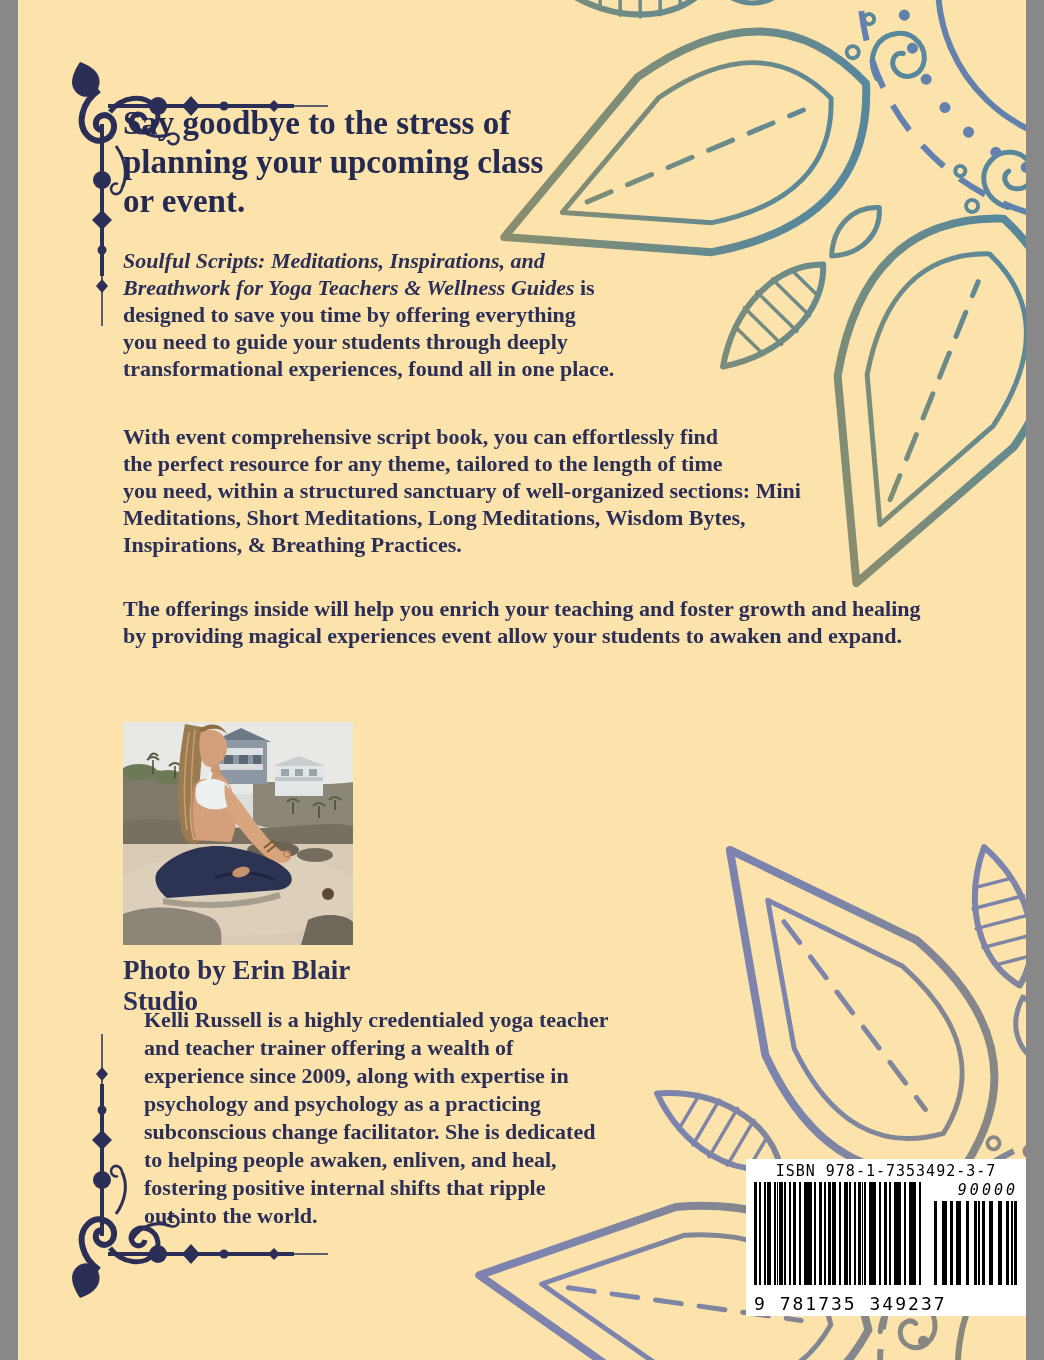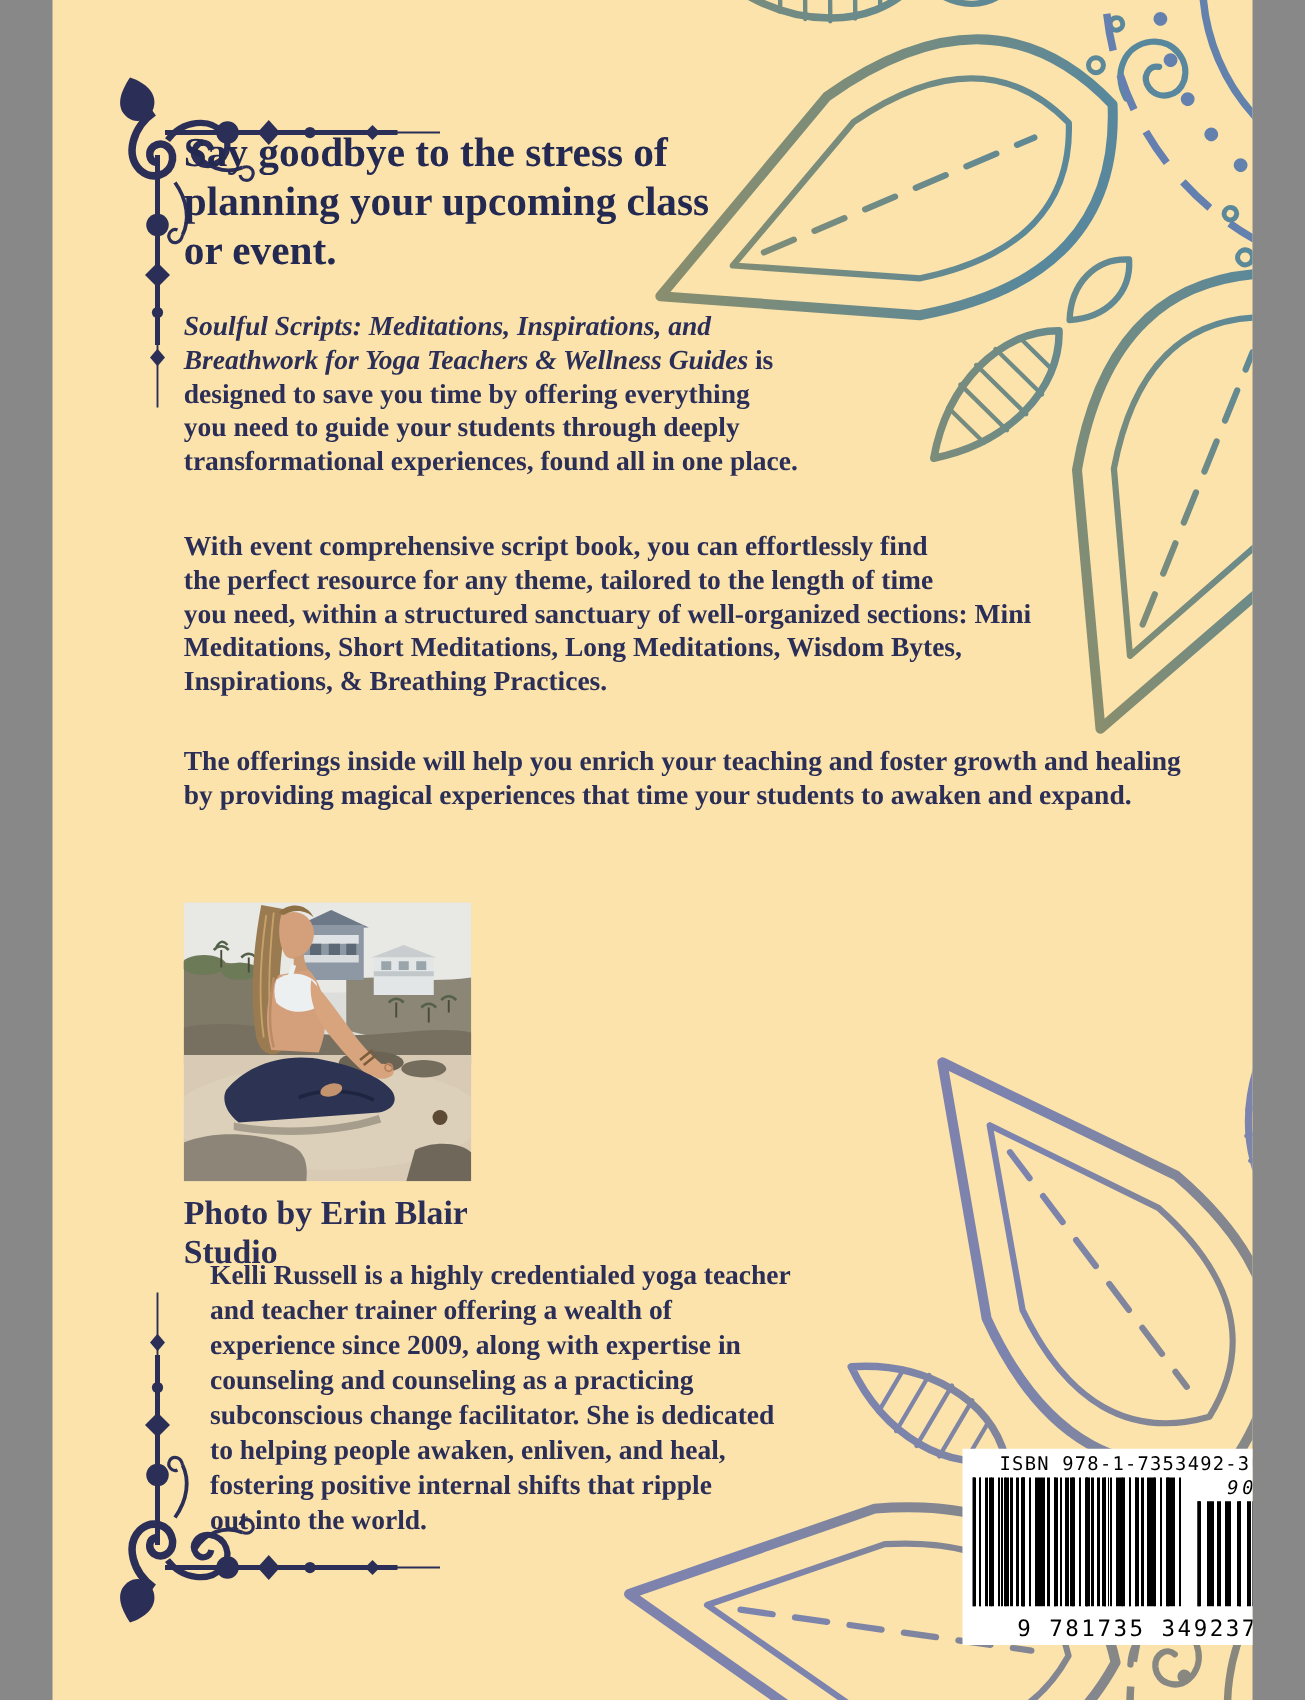--- a/index.html
+++ b/index.html
@@ -1,19 +1,19 @@
 <!DOCTYPE html>
 <html><head>
 <meta charset="utf-8">
 <style>
   html,body{margin:0;padding:0;background:#888;}
   .cover{
     position:relative; width:960px; height:1360px; margin:0 auto;
     background:#fce3ab; overflow:hidden;
-    font-family:"Liberation Serif", serif; color:#2b2f58;
+    font-family:"Liberation Serif", serif; color:#2b2f58;padding-left:48px;
   }
   
   .mandala{position:absolute; z-index:0; pointer-events:none;}
   .mandala-top{left:430px; top:-665px; width:1300px; height:1300px; stroke:url(#mgrad1);}
   .mandala-bottom{left:450px; top:715px; width:1300px; height:1300px; stroke:url(#mgrad2);}
   .flourish{position:absolute; z-index:1; width:300px; height:300px;}
   .flourish-top{left:18px; top:28px;}
   .flourish-bottom{left:18px; top:1032px; transform:scaleY(-1);}
   
   .textblock{position:absolute; z-index:2; font-weight:700;}
@@ -45,21 +45,21 @@
       repeating-linear-gradient(90deg,transparent 0 6px,#000 6px 7px,transparent 7px 17px);
   }
   .addon-col{display:flex; flex-direction:column; margin-left:10px; flex:1;}
   .price-code{font-size:15px; letter-spacing:3px; text-align:right; line-height:16px;font-style:italic;}
   .bars-addon{
     margin-top:3px; height:84px; width:84px; align-self:flex-end;
     background:
       repeating-linear-gradient(90deg,#000 0 3px,transparent 3px 8px),
       repeating-linear-gradient(90deg,#000 0 2px,transparent 2px 11px);
   }
-  .digits-line{font-size:18px; letter-spacing:2px; margin-top:1px; white-space:nowrap;text-align:center;}
+  .digits-line{font-size:18px; letter-spacing:2px; margin-top:1px; white-space:nowrap;}
 </style>
 </head>
 <body>
 
 <div class="cover">
 
   <svg width="0" height="0" style="position:absolute" aria-hidden="true">
     <defs>
       <linearGradient id="mgrad1" gradientUnits="userSpaceOnUse" x1="-650" y1="650" x2="650" y2="-650">
         <stop offset="0" stop-color="#8f7cae"></stop>
@@ -172,21 +172,21 @@
   <div class="textblock para-find">
     <div>With event comprehensive script book, you can effortlessly find</div>
     <div>the perfect resource for any theme, tailored to the length of time</div>
     <div>you need, within a structured sanctuary of well-organized sections: Mini</div>
     <div>Meditations, Short Meditations, Long Meditations, Wisdom Bytes,</div>
     <div>Inspirations, &amp; Breathing Practices.</div>
   </div>
 
   <div class="textblock para-offerings">
     <div>The offerings inside will help you enrich your teaching and foster growth and healing</div>
-    <div>by providing magical experiences that time your students to awaken and expand.</div>
+    <div>by providing magical experiences event allow your students to awaken and expand.</div>
   </div>
 
   <figure class="photo-fig" style="margin:0">
     <svg class="photo-svg" viewBox="0 0 230 223" aria-hidden="true">
       <rect width="230" height="223" fill="#dddedb"></rect>
       <rect width="230" height="72" fill="#e8e8e5"></rect>
       <path d="M130,62 C160,56 185,66 230,60 L230,118 C190,106 160,112 130,102 Z" fill="#8b8676"></path>
       <path d="M0,48 C20,42 40,52 60,50 L60,118 L0,118 Z" fill="#7f7a68"></path>
       <ellipse cx="16" cy="50" rx="18" ry="8" fill="#6d7a58"></ellipse>
       <ellipse cx="45" cy="55" rx="15" ry="7" fill="#6d7a58"></ellipse>
@@ -239,21 +239,21 @@
         <path d="M40,176 C70,182 120,182 156,170 L158,176 C120,188 70,188 40,182 Z" fill="#6f6a5d" opacity="0.5"></path>
       </g>
     </svg>
     <figcaption class="photo-caption">Photo by Erin Blair Studio</figcaption>
   </figure>
 
   <div class="textblock bio">
     <div><span class="bold">Kelli Russell</span><span> is a highly credentialed yoga teacher</span></div>
     <div>and teacher trainer offering a wealth of</div>
     <div>experience since 2009, along with expertise in</div>
-    <div>counseling and counseling as a practicing</div>
+    <div>psychology and psychology as a practicing</div>
     <div>subconscious change facilitator. She is dedicated</div>
     <div>to helping people awaken, enliven, and heal,</div>
     <div>fostering positive internal shifts that ripple</div>
     <div>out into the world.</div>
   </div>
 
   <div class="barcode">
     <div class="isbn-line">ISBN 978-1-7353492-3-7</div>
     <div class="bars-row">
       <div class="bars-main"></div>

